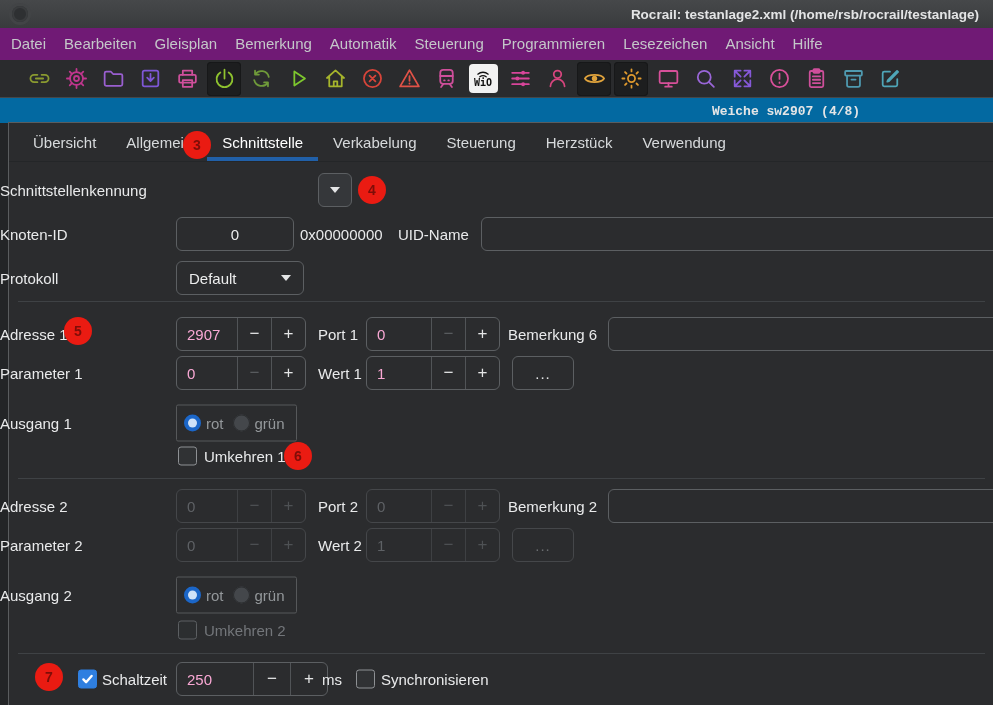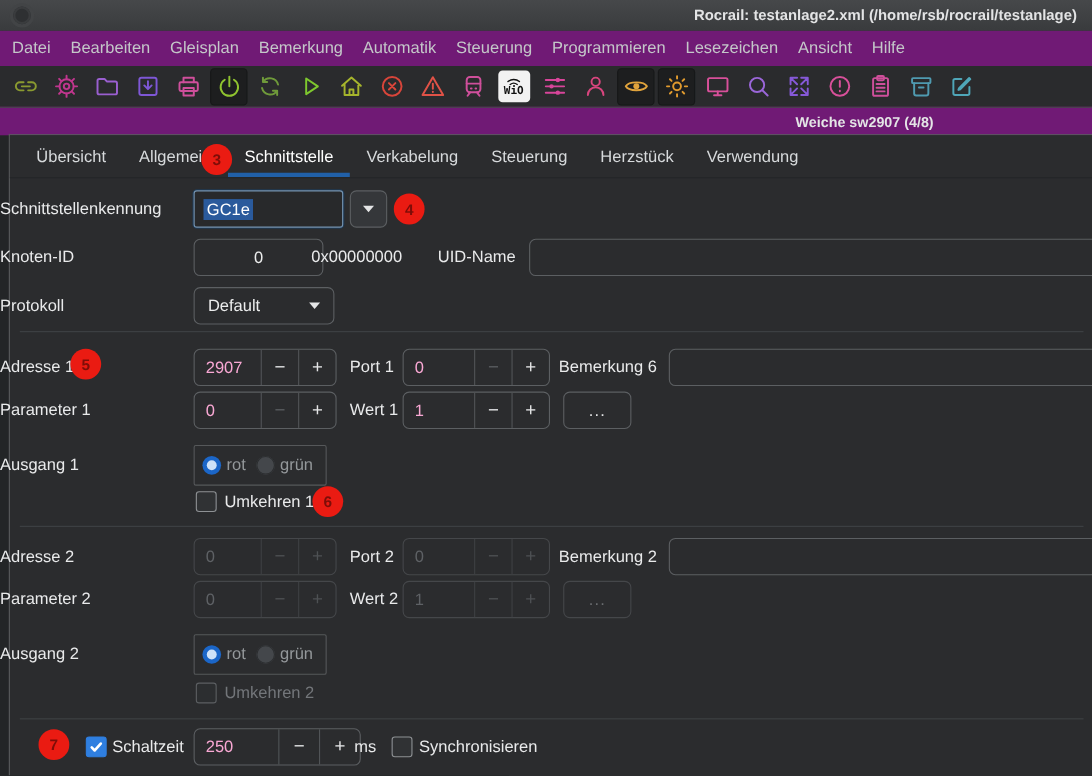--- a/index.html
+++ b/index.html
@@ -19,34 +19,34 @@
   .wtitle{position:absolute;right:14px;top:50%;transform:translateY(-50%);
     font-size:13.5px;font-weight:700;color:#e3e4e5;white-space:nowrap;}
 
   
   .menubar{position:absolute;left:0;top:28px;right:0;height:32px;background:#701a75;
     display:flex;align-items:center;padding-left:2px;}
   .menu-item{padding:0 9px;font-size:15px;color:#c4c7c9;line-height:32px;cursor:default;}
 
   
   .toolbar{position:absolute;left:0;top:60px;right:0;height:37px;background:#2a2b2d;
-    display:flex;align-items:center;gap:3px;padding-left:6px;border-bottom:1px solid #1c1d1e;}
+    display:flex;align-items:center;gap:3px;padding-left:22px;border-bottom:1px solid #1c1d1e;}
   .tbtn{width:34px;height:34px;flex:none;display:flex;align-items:center;justify-content:center;
     border-radius:4px;}
   .tbtn.active{background:#1d1e1f;box-shadow:inset 0 0 0 1px #171819;}
   .tbtn svg{width:25px;height:25px;display:block;}
   .wio-box{width:29px;height:29px;background:#f2f2f2;border-radius:4px;display:flex;
     flex-direction:column;align-items:center;justify-content:center;}
   .wio-box svg{width:20px;height:8px;}
   .wio-text{font-family:"DejaVu Sans Mono","Liberation Mono",monospace;
     font-size:10px;font-weight:700;color:#111;line-height:10px;}
 
   
-  .dlg-header{position:absolute;left:0;top:97px;right:0;height:25px;background:#701a75;
-    border-top:1px solid #454749;}
+  .dlg-header{position:absolute;left:0;top:97px;right:0;height:25px;background:#0369a1;
+    border-top:1px solid #454749;font-family:Liberation Mono, monospace;}
   .dlg-title{position:absolute;left:786px;top:50%;transform:translate(-50%,-50%);
     font-size:13px;font-weight:700;color:#e4e5e6;white-space:nowrap;}
 
   
   .panel{position:absolute;left:9px;top:123px;right:0;bottom:0;background:#2b2c2e;}
   .panel-vline{position:absolute;left:8px;top:122px;bottom:0;width:1px;background:#5a5d5f;}
   .panel-hline{position:absolute;left:8px;top:122px;right:0;height:1px;background:#5a5d5f;}
   .tabbar{position:absolute;left:9px;top:123px;right:0;height:39px;display:flex;
     padding-left:9px;border-bottom:1px solid #242628;box-sizing:border-box;background:#2b2c2e;}
   .tab{padding:0 15px;display:flex;align-items:center;font-size:15px;color:#d7dadc;
@@ -299,34 +299,31 @@
       <div class="tab">Verkabelung</div>
       <div class="tab">Steuerung</div>
       <div class="tab">Herzstück</div>
       <div class="tab">Verwendung</div>
     </div>
 
   <div class="content">
 
     <div class="row" style="top:173px">
       <div class="flabel">Schnittstellenkennung</div>
-      <div class="combo ctrl" style="left:176px;width:136px">
-        <span class="hl">GC1e</span>
-      </div>
       <div class="combo-btn ctrl" style="left:318px;width:34px">
         <span class="caret"></span>
       </div>
     </div>
 
     <div class="row" style="top:217px">
       <div class="flabel">Knoten-ID</div>
       <div class="tinput center ctrl" style="left:176px;width:118px">
         <span>0</span>
       </div>
-      <div class="ptext" style="left:283px">0x00000000</div>
+      <div class="ptext" style="left:300px">0x00000000</div>
       <div class="ptext" style="left:398px">UID-Name</div>
       <div class="tinput ctrl" style="left:481px;right:0">
         <span></span>
       </div>
     </div>
 
     <div class="row" style="top:261px">
       <div class="flabel">Protokoll</div>
       <div class="select ctrl" style="left:176px;width:128px">
         <span>Default</span>

